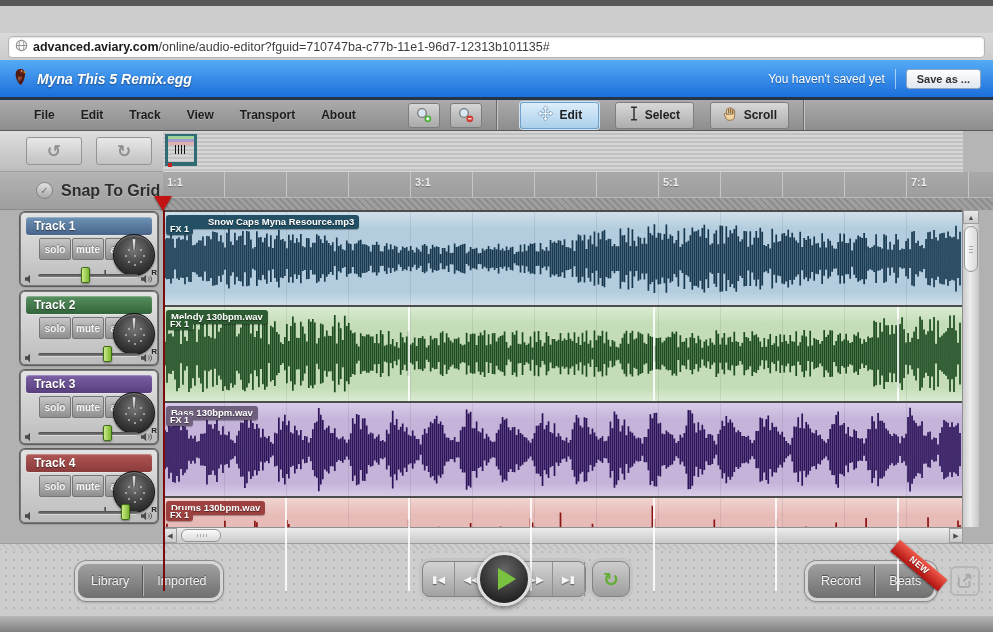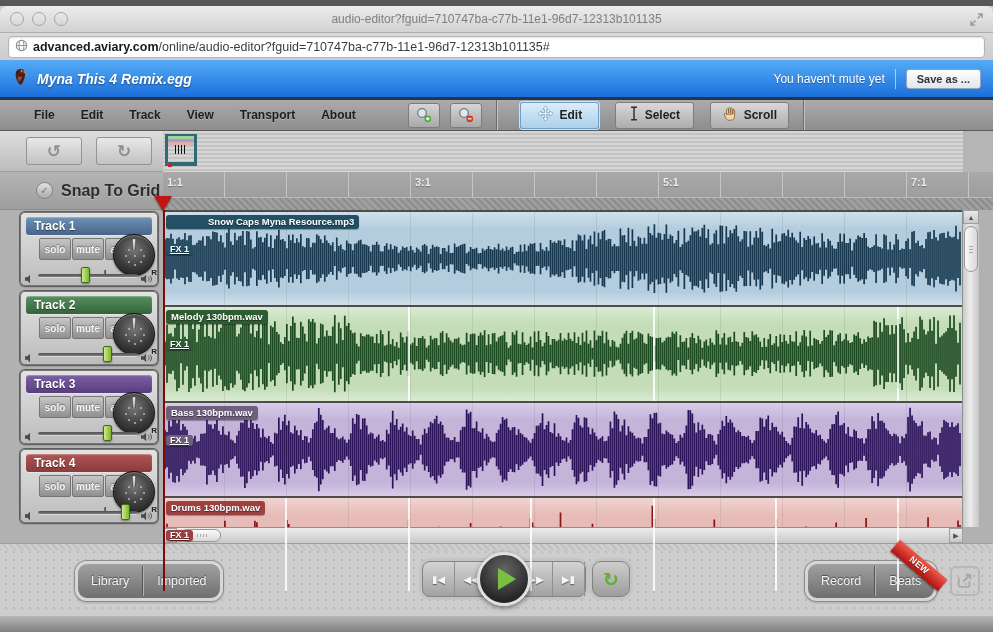--- a/index.html
+++ b/index.html
@@ -124,21 +124,21 @@
 
   .wavearea{flex:1;position:relative;display:flex;flex-direction:column;background:#888;}
   .wavearea::before{content:'';position:absolute;left:0;top:0;bottom:0;width:2px;background:#7b0b0b;z-index:6;}
   .lane{position:relative;flex:1;border-top:2px solid #4d4d4d;overflow:hidden;}
   .lane svg{position:absolute;left:0;top:0;width:100%;height:100%;}
   .lane::after{content:'';position:absolute;inset:0;pointer-events:none;
     background:repeating-linear-gradient(90deg,transparent 0 61px,rgba(0,0,0,.08) 61px 62px);}
   .chip{position:absolute;left:3px;top:3px;z-index:3;color:#fff;font-size:9.5px;font-weight:bold;
     padding:1px 5px 2px;border-radius:3px;text-shadow:0 1px 1px rgba(0,0,0,.5);
     box-shadow:0 1px 1px rgba(0,0,0,.3);}
-  .fxchip{top:32px;font-size:9px;padding:0 4px 1px;text-decoration:underline;}
+  .fxchip{top:12px;font-size:9px;padding:0 4px 1px;}
   .marker{position:absolute;top:0;bottom:0;width:2px;background:rgba(255,255,255,.85);z-index:2;}
 
   .vscroll{width:16px;position:relative;border-left:1px solid #8f8f8f;
     background:linear-gradient(90deg,#cacaca,#ececec 45%,#c6c6c6);}
   .vs-btn{position:absolute;left:0;right:0;height:14px;display:flex;align-items:center;
     justify-content:center;font-size:7px;color:#4c4c4c;background:linear-gradient(#e9e9e9,#c9c9c9);
     border:1px solid #9e9e9e;box-sizing:border-box;}
   .vs-up{top:0;} .vs-down{bottom:0;}
   .vs-thumb{position:absolute;left:1px;right:1px;top:16px;height:46px;border-radius:7px;
     border:1px solid #969696;background:linear-gradient(90deg,#fbfbfb,#d9d9d9);box-sizing:border-box;}
@@ -197,33 +197,20 @@
     border:2px solid #b7b7b7;display:flex;align-items:center;justify-content:center;box-sizing:border-box;}
 
   .footer{top:615px;height:17px;background:linear-gradient(#b6b6b6,#7d7d7d);border-top:1px solid #cdcdcd;}
 </style>
 </head>
 <body>
 
 <div class="screen">
 
   <div class="row topshadow"></div>
-  <div class="row titlebar">
-    <div class="lights">
-      <div class="light"></div>
-      <div class="light"></div>
-      <div class="light"></div>
-    </div>
-    <div class="wintitle">audio-editor?fguid=710747ba-c77b-11e1-96d7-12313b101135</div>
-    <div class="expand">
-      <svg width="13" height="13" viewBox="0 0 13 13">
-          <path d="M8 1h4v4M12 1 7.5 5.5M5 12H1V8M1 12l4.5-4.5" stroke="#9a9a9a" stroke-width="1.4" fill="none"></path>
-        </svg>
-    </div>
-  </div>
   <div class="row urlrow">
     <div class="urlbox">
       <span>
         <svg width="13" height="13" viewBox="0 0 14 14">
             <circle cx="7" cy="7" r="5.6" fill="none" stroke="#8e8e8e" stroke-width="1.2"></circle>
             <ellipse cx="7" cy="7" rx="2.6" ry="5.6" fill="none" stroke="#8e8e8e" stroke-width="1"></ellipse>
             <path d="M1.4 7h11.2" stroke="#8e8e8e" stroke-width="1"></path>
           </svg>
       </span>
       <span class="domain">advanced.aviary.com</span>
@@ -234,23 +221,23 @@
   <div class="row appheader">
     <span style="margin-left:12px;">
       <svg width="17" height="19" viewBox="0 0 17 19">
           <path d="M8 2c3 0 5 2 5 5 0 4-2 9-4 11-1-1-2-1-3-3C4 12 3 8 4 5c.8-2 2.4-3 4-3z" fill="#4f1b10"></path>
           <circle cx="9.4" cy="4.6" r="2.5" fill="#6b2417"></circle>
           <path d="M11.5 4.2 15 5l-3.3 1.3z" fill="#d8892a"></path>
           <circle cx="9.8" cy="4" r=".7" fill="#f4e9c8"></circle>
           <path d="M6 9c1.5 1 3 1 4.5.2C10 12 8 14 7 14.5 6 13 5.6 11 6 9z" fill="#8a4a35"></path>
         </svg>
     </span>
-    <span class="apptitle">Myna This 4 Remix.egg</span>
+    <span class="apptitle">Myna This 5 Remix.egg</span>
     <div class="hdr-right">
-      <span class="unsaved">You haven't mute yet</span>
+      <span class="unsaved">You haven't saved yet</span>
       <div class="hdr-div"></div>
       <button class="saveas">Save as ...</button>
     </div>
   </div>
 
   <div class="row menubar">
     <span class="menuitem">File</span>
     <span class="menuitem">Edit</span>
     <span class="menuitem">Track</span>
     <span class="menuitem">View</span>

